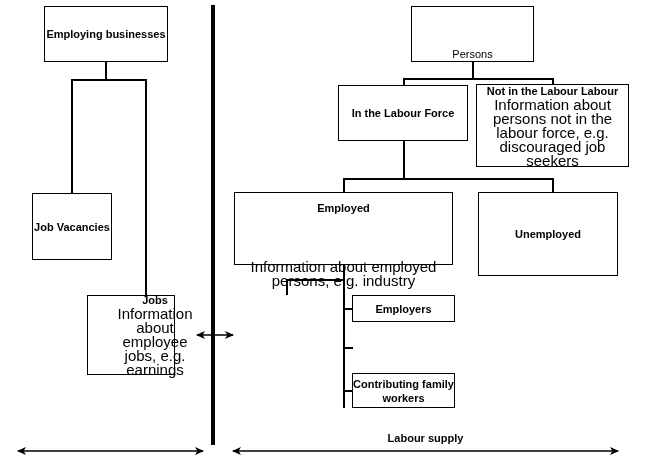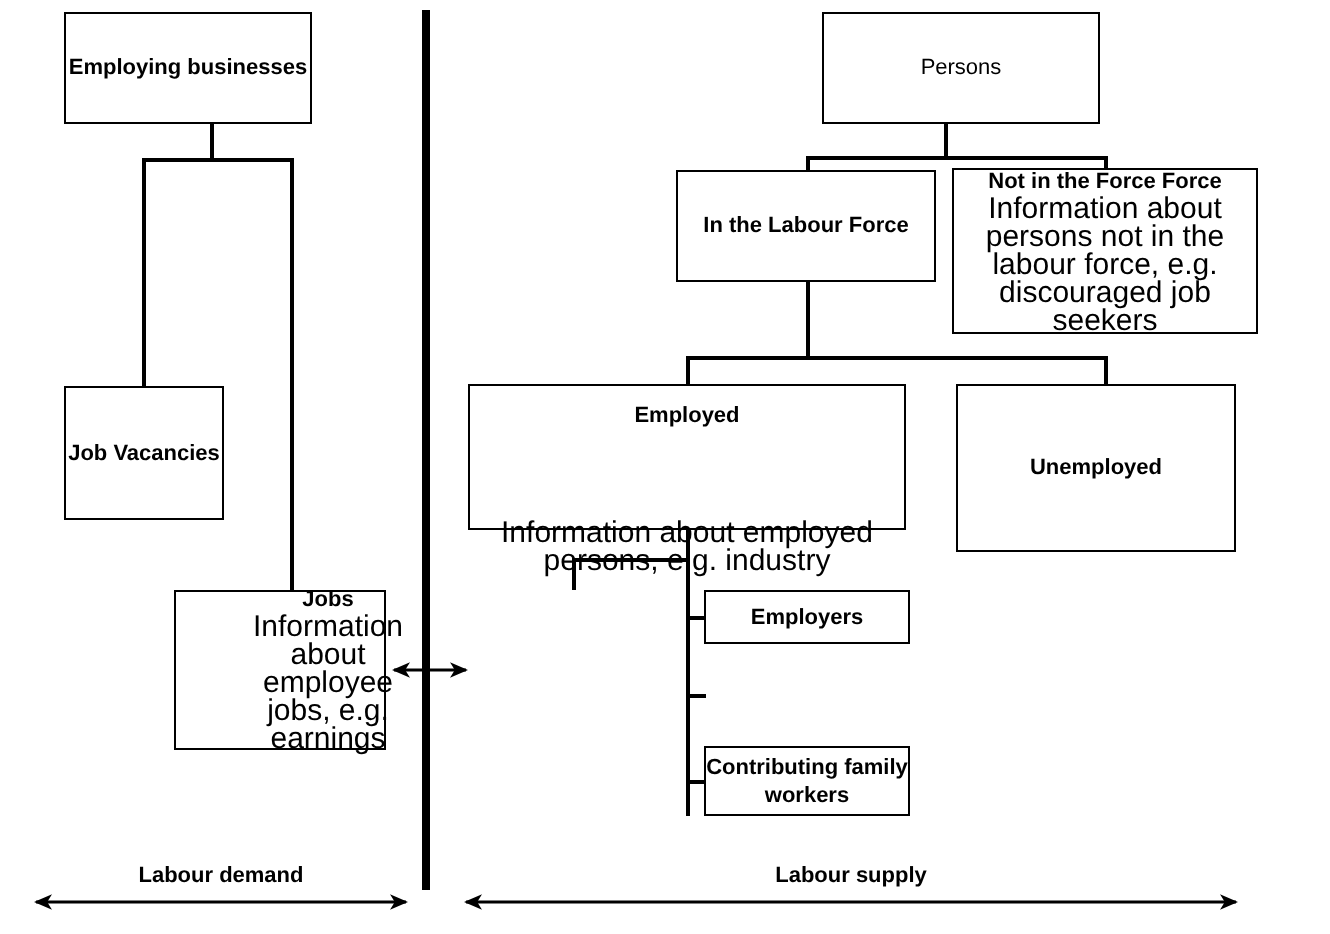--- a/index.html
+++ b/index.html
@@ -101,43 +101,43 @@
 
   <div class="line vline" style="left:343px; top:265px; height:143px;"></div>
 
   <div class="line hline" style="left:286px; top:279px; width:58px;"></div>
   <div class="line vline" style="left:286px; top:279px; height:16px;"></div>
 
   <div class="line hline" style="left:343px; top:308px; width:10px;"></div>
   <div class="line hline" style="left:343px; top:347px; width:10px;"></div>
   <div class="line hline" style="left:343px; top:390px; width:10px;"></div>
 
-  <div class="box" style="left:32px; top:6px; width:124px; height:56px;">
+  <div class="box" style="left:44px; top:6px; width:124px; height:56px;">
     <div class="ttl">Employing businesses</div>
   </div>
 
   <div class="box" style="left:32px; top:193px; width:80px; height:67px;">
     <div class="ttl">Job Vacancies</div>
   </div>
 
-  <div class="box" style="left:87px; top:295px; width:106px; height:80px;padding-left:48px;">
+  <div class="box" style="left:87px; top:295px; width:88px; height:80px;padding-left:48px;">
     <div class="ttl">Jobs</div>
     <div class="dsc">Information about employee jobs, e.g. earnings</div>
   </div>
 
-  <div class="box" style="left:411px; top:6px; width:139px; height:56px;">
+  <div class="box" style="left:411px; top:6px; width:123px; height:56px;justify-content:flex-end;">
     <div class="ttl" style="font-weight:normal;">Persons</div>
   </div>
 
   <div class="box" style="left:338px; top:85px; width:130px; height:56px;">
     <div class="ttl">In the Labour Force</div>
   </div>
 
   <div class="box" style="left:476px; top:84px; width:153px; height:83px;">
-    <div class="ttl">Not in the Force Force</div>
+    <div class="ttl">Not in the Labour Labour</div>
     <div class="dsc">Information about persons not in the labour force, e.g. discouraged job seekers</div>
   </div>
 
   <div class="box" style="left:234px; top:192px; width:219px; height:73px; justify-content:flex-start; padding-top:8px;gap:45px;">
     <div class="ttl">Employed</div>
     <div class="dsc">Information about employed persons, e.g. industry</div>
   </div>
 
   <div class="box" style="left:478px; top:192px; width:140px; height:84px;">
     <div class="ttl">Unemployed</div>
@@ -165,16 +165,15 @@
       </marker>
     </defs>
 
     <line x1="197" y1="335" x2="233" y2="335" stroke="#000000" stroke-width="1.6" marker-start="url(#arrowStart)" marker-end="url(#arrowEnd)"></line>
 
     <line x1="18" y1="451" x2="203" y2="451" stroke="#000000" stroke-width="1.6" marker-start="url(#arrowStart)" marker-end="url(#arrowEnd)"></line>
 
     <line x1="233" y1="451" x2="618" y2="451" stroke="#000000" stroke-width="1.6" marker-start="url(#arrowStart)" marker-end="url(#arrowEnd)"></line>
   </svg>
 
-  <div class="axis-label" style="left:18px; top:432px; width:185px;">Labour demand</div>
   <div class="axis-label" style="left:233px; top:432px; width:385px;">Labour supply</div>
 
 </div>
 
 </body></html>

